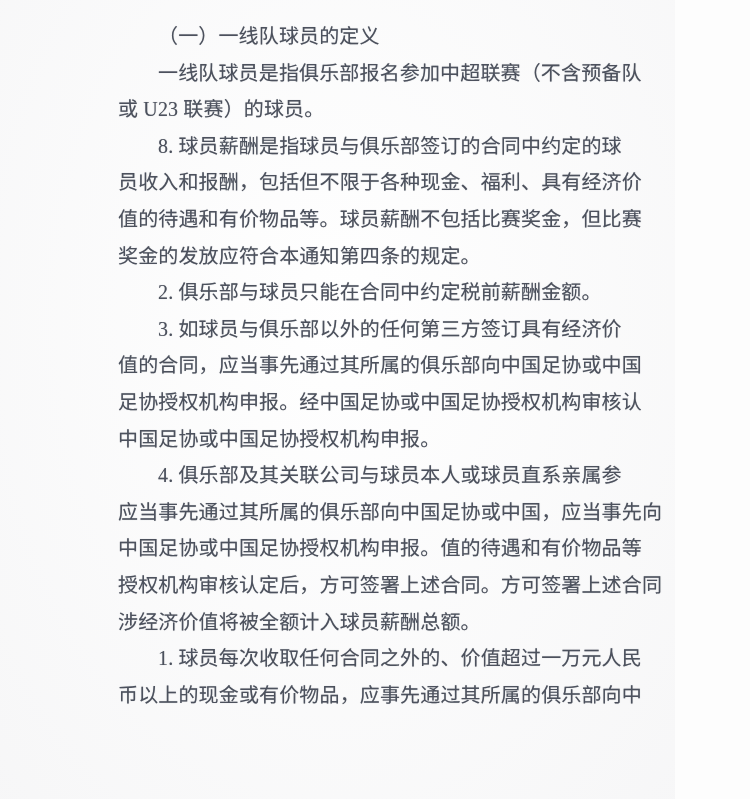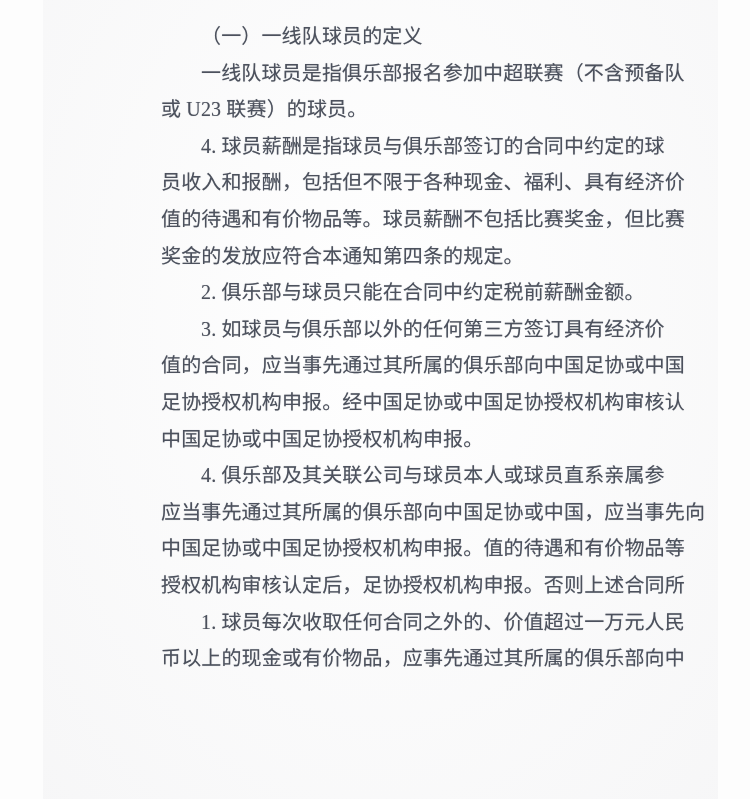--- a/index.html
+++ b/index.html
@@ -14,21 +14,20 @@
     font-family: "Liberation Serif", "DejaVu Serif", serif;
   }
   .page {
     position: relative;
     width: 675px;
     height: 799px;
     
     background:
       radial-gradient(ellipse at 50% 40%, rgba(255,255,255,0.9) 0%, rgba(246,246,247,0.9) 100%),
       #fcfcfc;
-    margin-left: 43px;
   }
   .text-block {
     position: absolute;
     left: 118px;
     top: 0;
     width: 528px;
     padding-top: 18px;
   }
   .line {
     margin: 0;
@@ -46,29 +45,30 @@
   }
 </style>
 </head>
 <body>
 
 <div class="page">
   <div class="text-block">
       <p class="line indent">（一）一线队球员的定义</p>
       <p class="line indent">一线队球员是指俱乐部报名参加中超联赛（不含预备队</p>
       <p class="line">或 U23 联赛）的球员。</p>
-      <p class="line indent">4. 球员薪酬是指球员与俱乐部签订的合同中约定的球</p>
+      <p class="line indent">8. 球员薪酬是指球员与俱乐部签订的合同中约定的球</p>
       <p class="line">员收入和报酬，包括但不限于各种现金、福利、具有经济价</p>
       <p class="line">值的待遇和有价物品等。球员薪酬不包括比赛奖金，但比赛</p>
       <p class="line">奖金的发放应符合本通知第四条的规定。</p>
       <p class="line indent">2. 俱乐部与球员只能在合同中约定税前薪酬金额。</p>
       <p class="line indent">3. 如球员与俱乐部以外的任何第三方签订具有经济价</p>
       <p class="line">值的合同，应当事先通过其所属的俱乐部向中国足协或中国</p>
       <p class="line">足协授权机构申报。经中国足协或中国足协授权机构审核认</p>
       <p class="line">中国足协或中国足协授权机构申报。</p>
       <p class="line indent">4. 俱乐部及其关联公司与球员本人或球员直系亲属参</p>
       <p class="line">应当事先通过其所属的俱乐部向中国足协或中国，应当事先向</p>
       <p class="line">中国足协或中国足协授权机构申报。值的待遇和有价物品等</p>
-      <p class="line">授权机构审核认定后，足协授权机构申报。否则上述合同所</p>
+      <p class="line">授权机构审核认定后，方可签署上述合同。方可签署上述合同</p>
+      <p class="line">涉经济价值将被全额计入球员薪酬总额。</p>
       <p class="line indent">1. 球员每次收取任何合同之外的、价值超过一万元人民</p>
       <p class="line">币以上的现金或有价物品，应事先通过其所属的俱乐部向中</p>
     </div>
 </div>
 
 </body></html>

